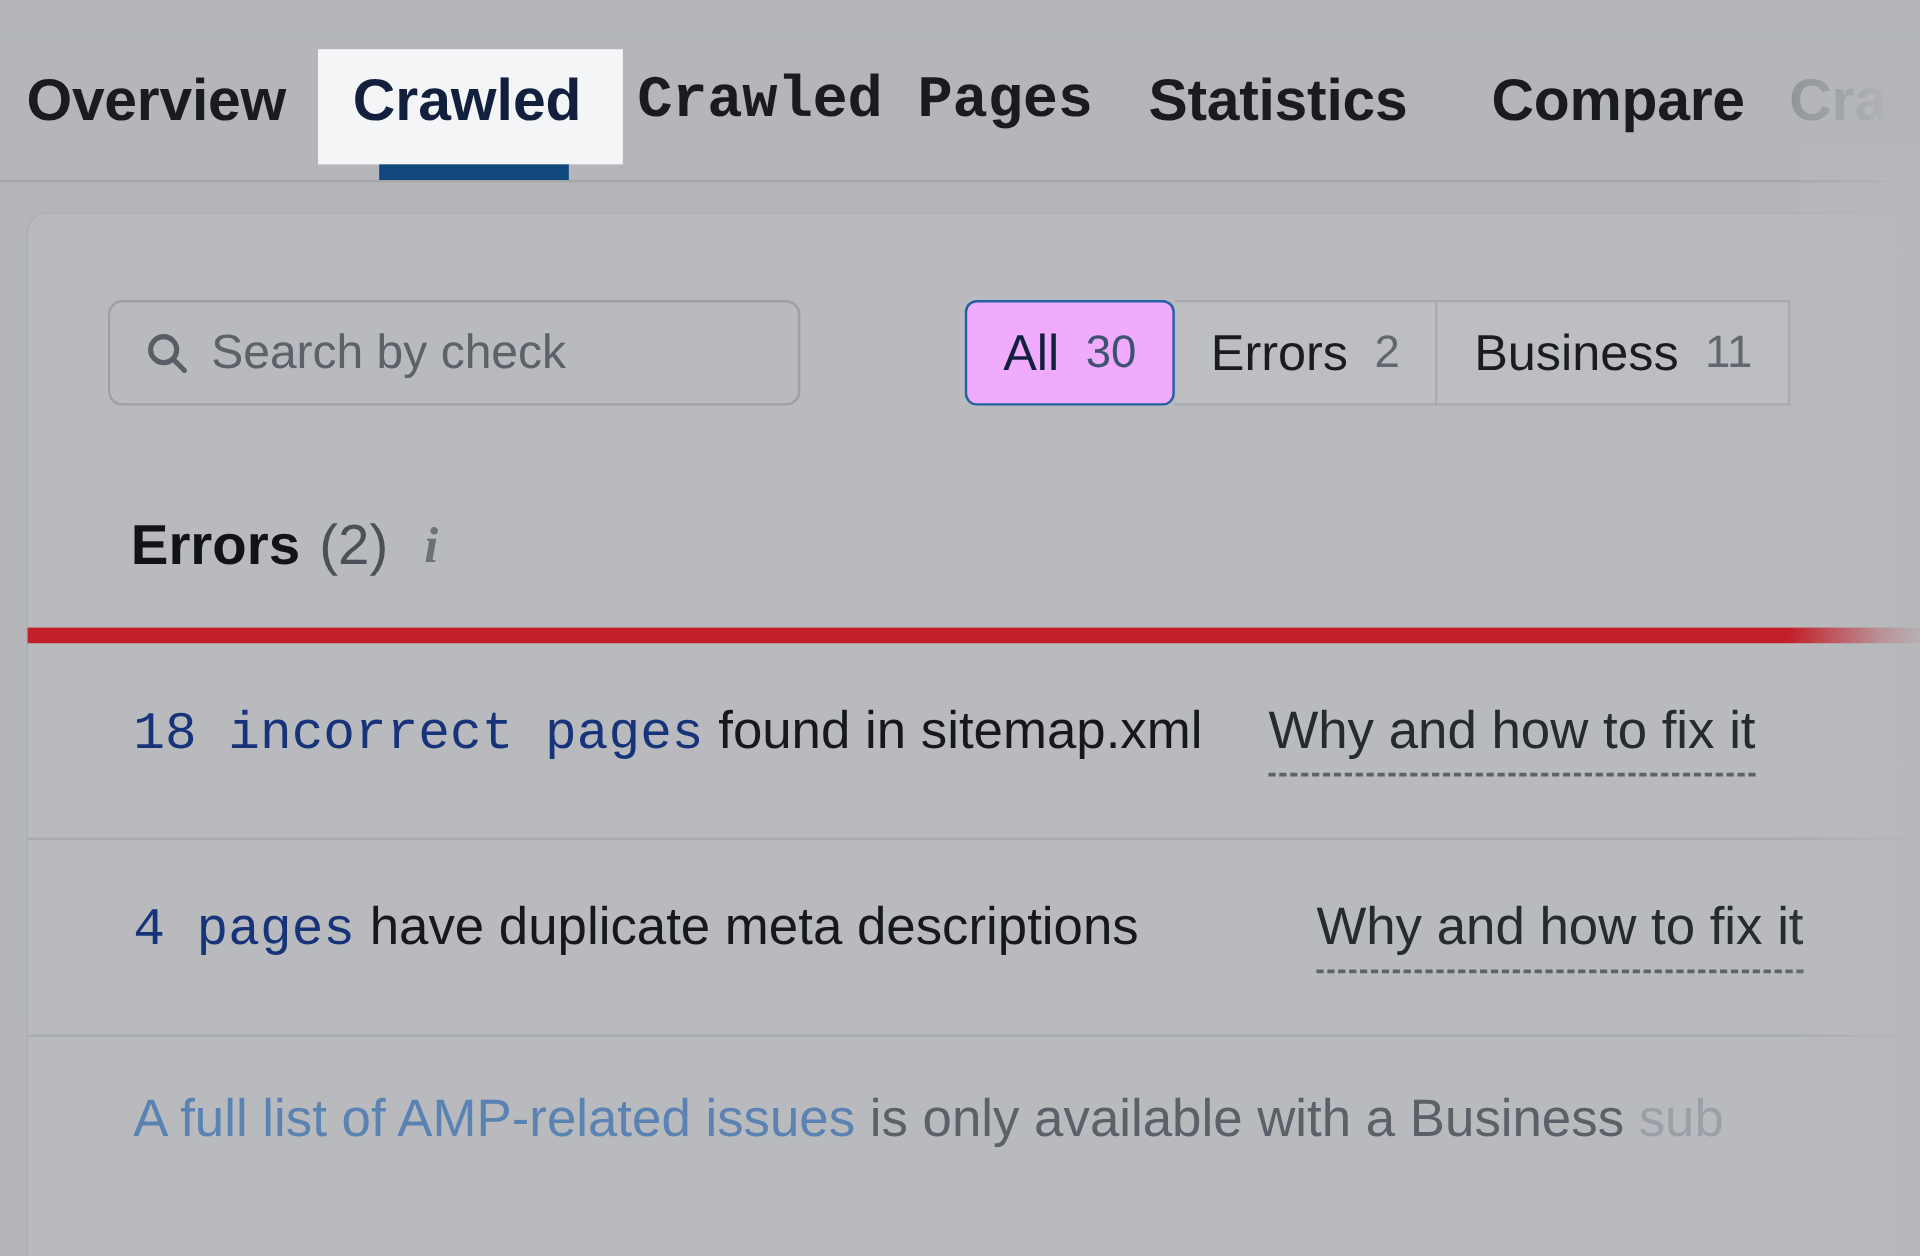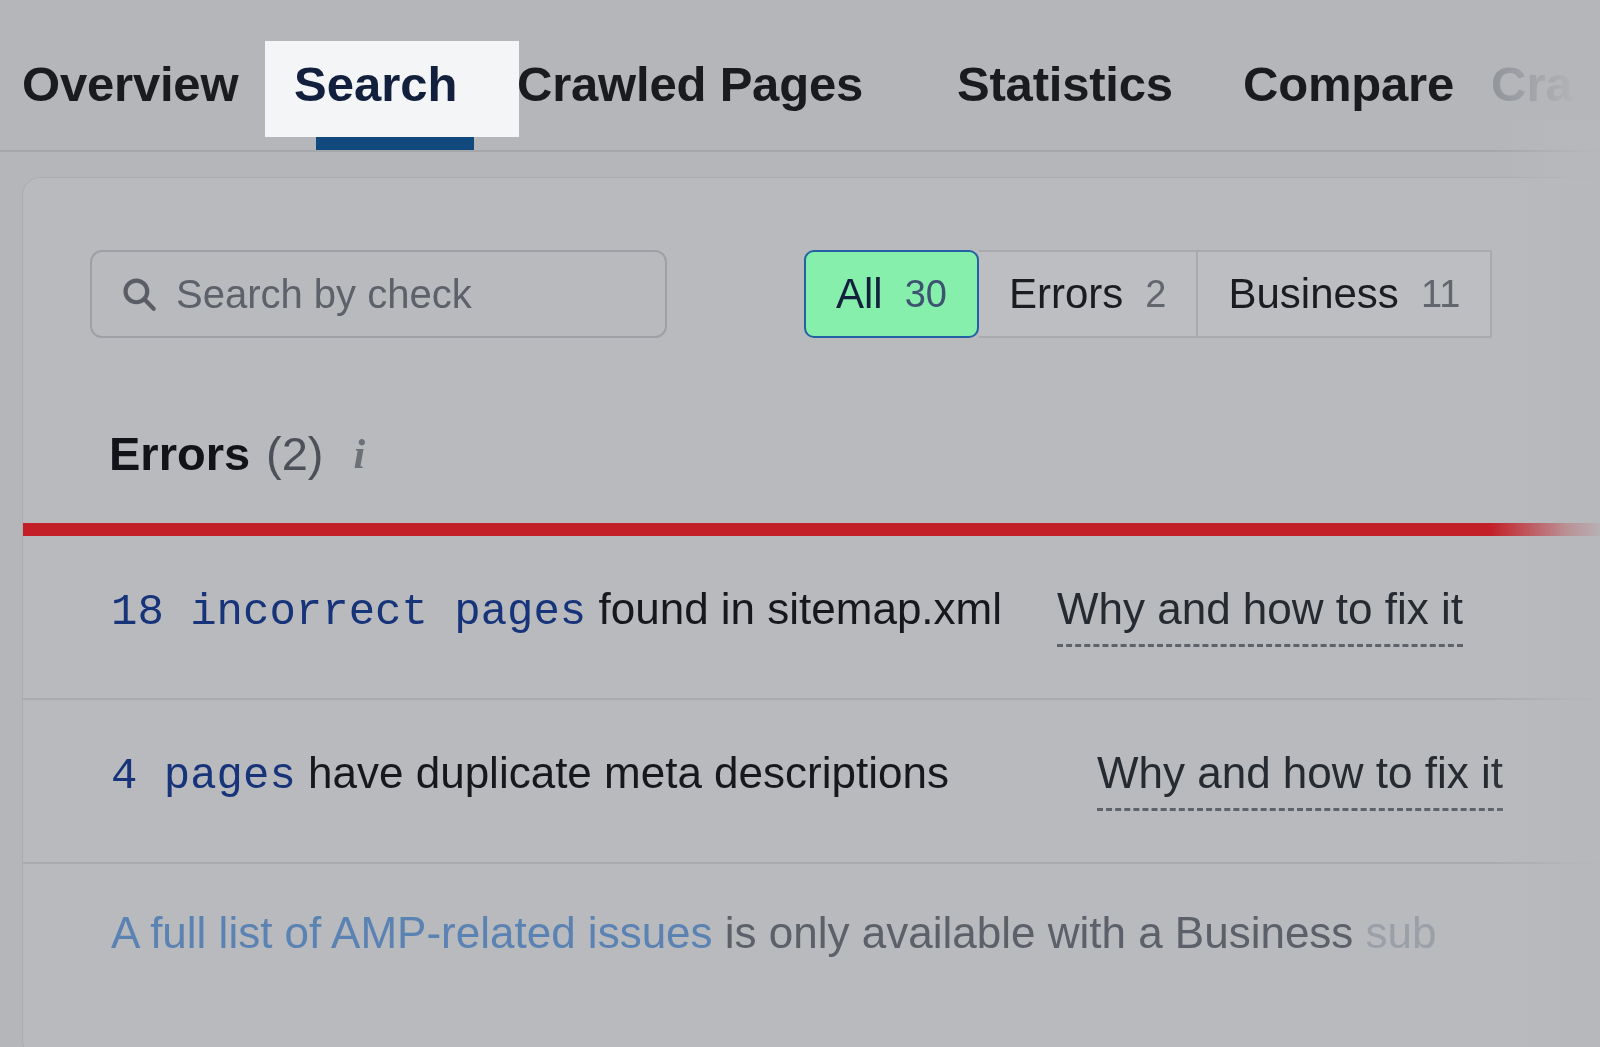--- a/index.html
+++ b/index.html
@@ -62,21 +62,21 @@
     white-space: nowrap;
   }
   #tab-issues-underline {
     position: absolute;
     left: 316px;
     top: 105px;
     width: 158px;
     height: 13px;
     background: #11497e;
   }
-  #tab-crawled { left: 517px; }
+  #tab-crawled { left: 531px; font-family: Liberation Mono, monospace; }
   #tab-statistics { left: 957px; }
   #tab-compare { left: 1243px; }
   #tab-compare-cut {
     position: absolute;
     top: 24px;
     left: 1491px;
     font-size: 49px;
     font-weight: bold;
     color: #8d9096;
     white-space: nowrap;
@@ -169,21 +169,21 @@
   .seg .seg-label {
     font-size: 42px;
     color: #1a1c21;
   }
   .seg .seg-count {
     font-size: 38px;
     color: #62666e;
     margin-left: 22px;
   }
   .seg.active {
-    background: #86efac;
+    background: #f0abfc;
     border: 2px solid #2461a3;
     border-radius: 10px;
     z-index: 2;
   }
   .seg.active .seg-label { color: #12203e; }
   .seg.active .seg-count { color: #3d5370; }
 
   
   #errors-header {
     position: absolute;
@@ -291,21 +291,21 @@
   }
 </style>
 </head>
 <body>
 
 <div id="tabbar">
 
   <div class="tab" id="tab-overview">Overview</div>
 
   <div id="tab-issues-wrap">
-    <div id="tab-issues">Search</div>
+    <div id="tab-issues">Crawled</div>
   </div>
   <div id="tab-issues-underline"></div>
 
   <div class="tab" id="tab-crawled">Crawled Pages</div>
 
   <div class="tab" id="tab-compare">Compare</div>
 
   <div class="tab" id="tab-statistics">Statistics</div>
 
   <div id="tab-compare-cut">Cra</div>

